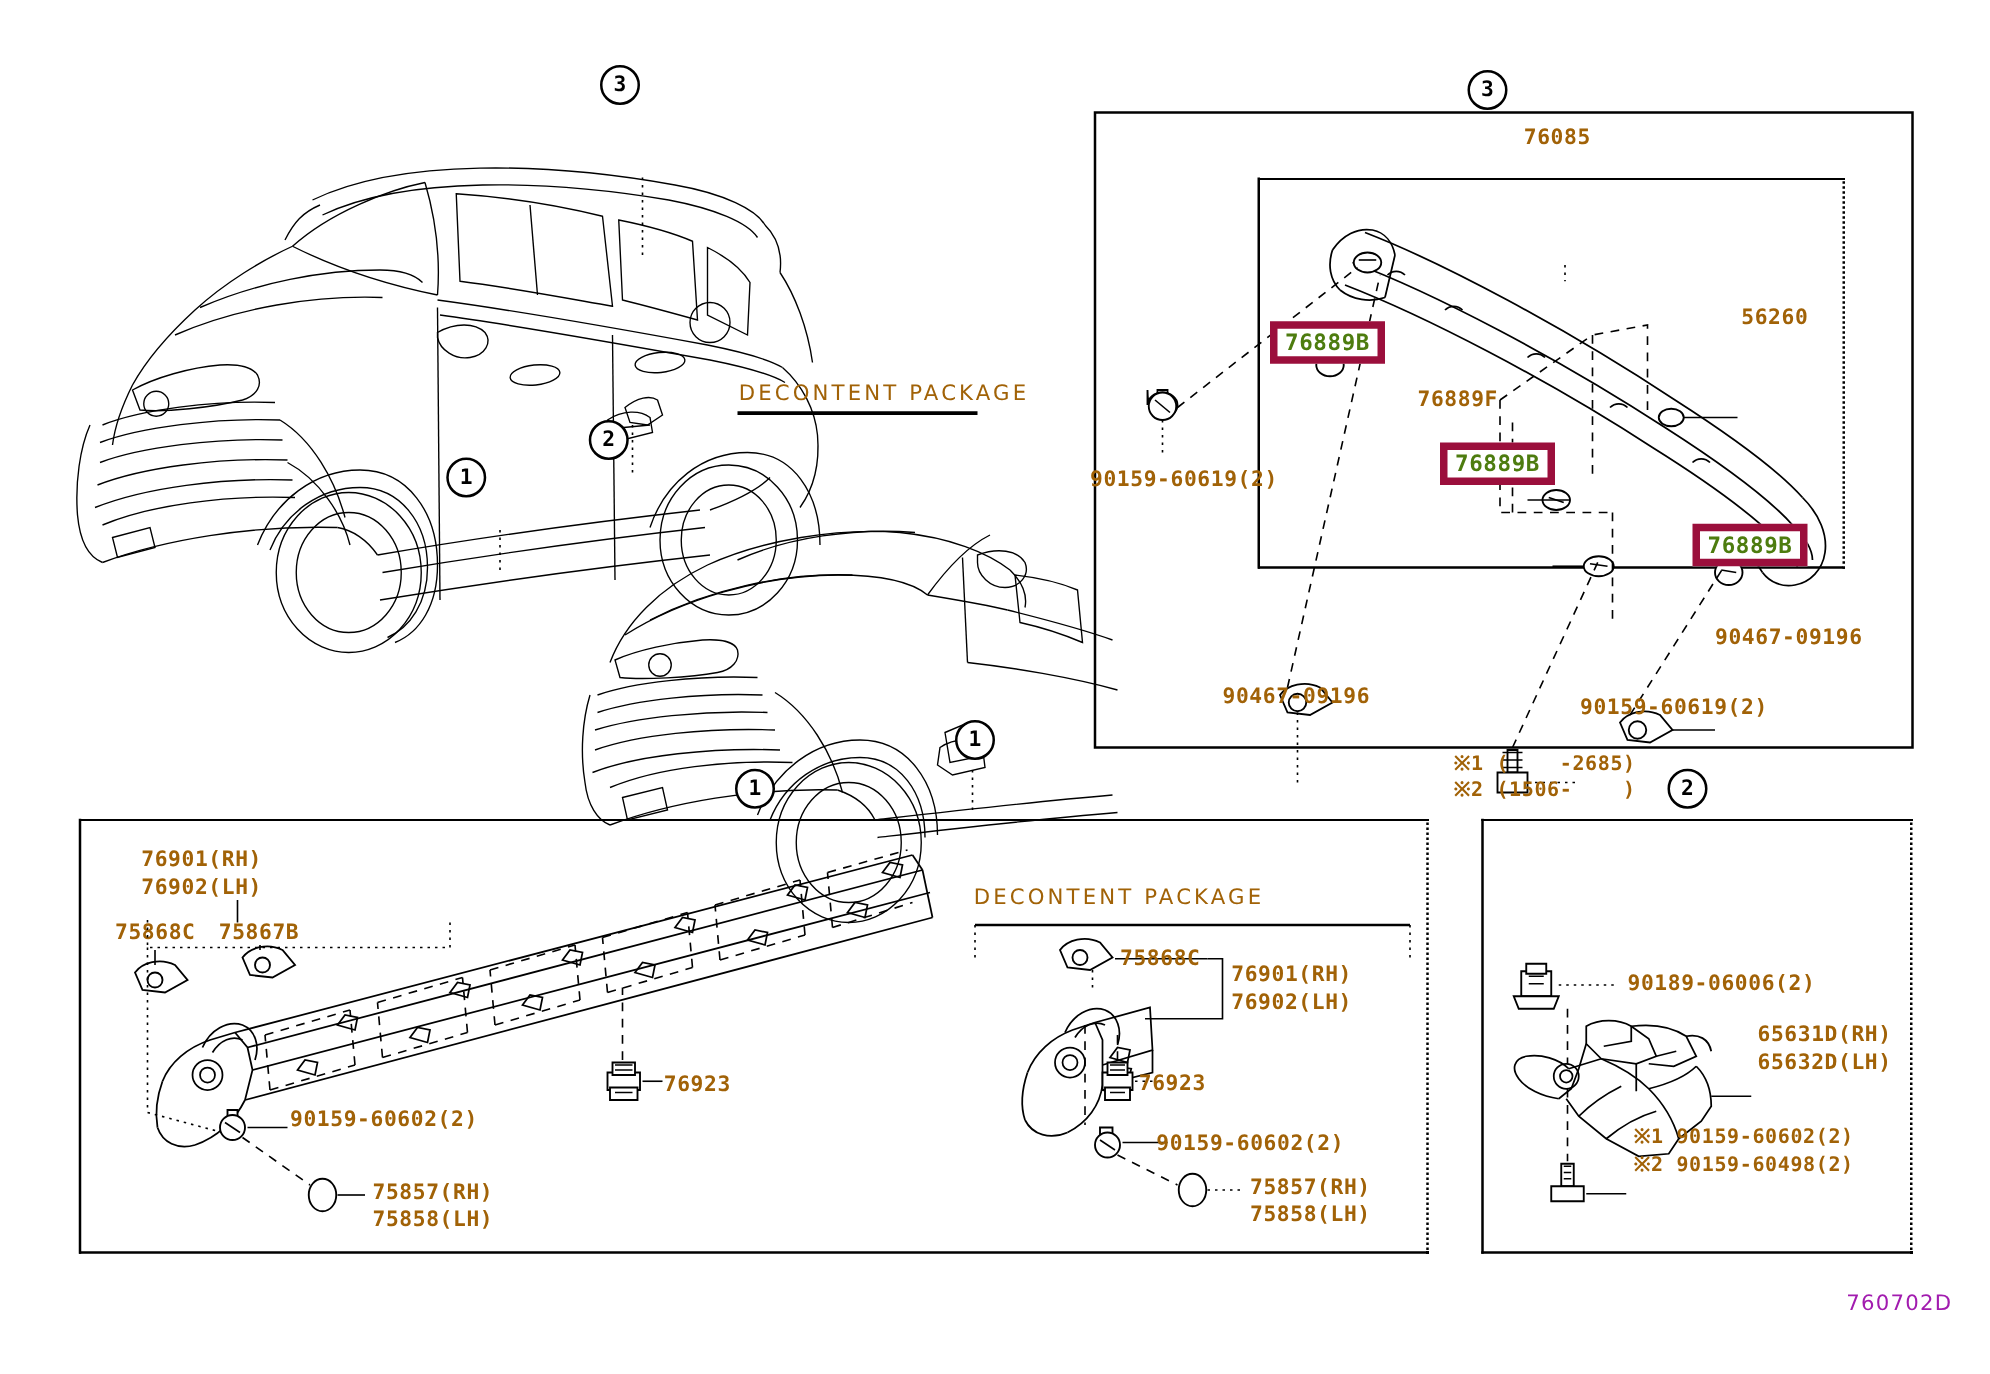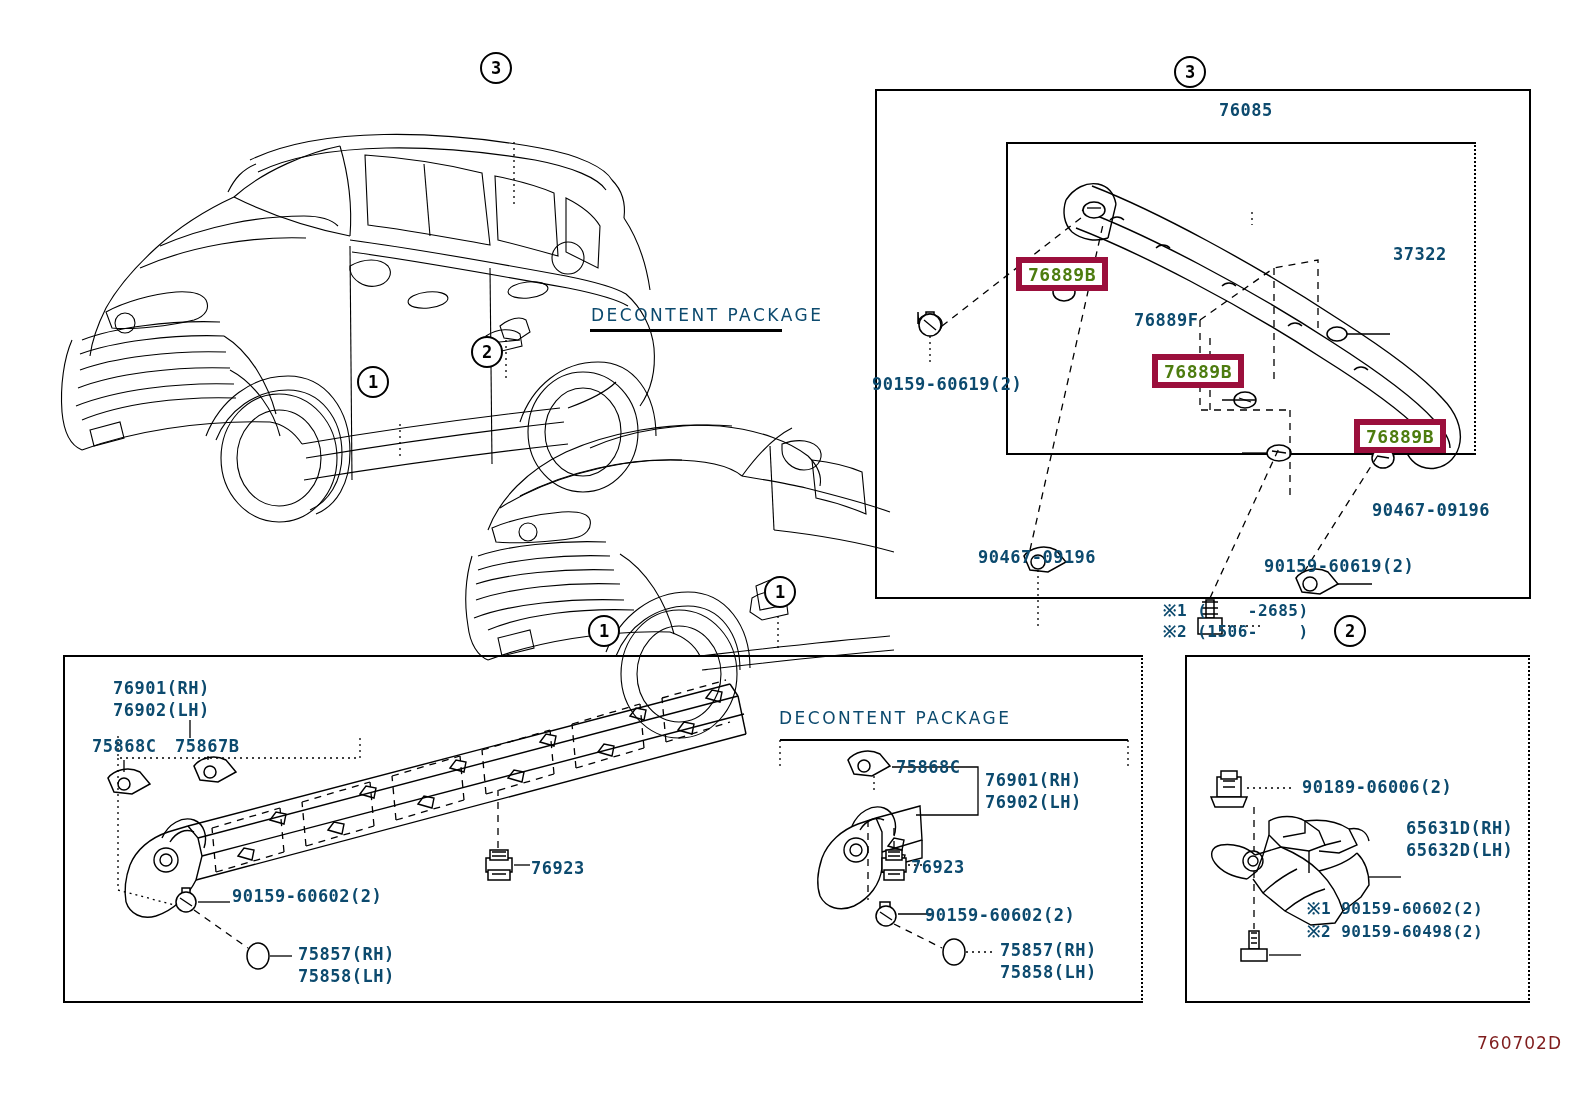--- a/index.html
+++ b/index.html
@@ -1,20 +1,20 @@
 <!DOCTYPE html>
 <html><head>
 <meta charset="utf-8">
 <style>
   html,body{margin:0;padding:0;background:#ffffff;}
   body{width:1592px;height:1099px;position:relative;overflow:hidden;
        font-family:"DejaVu Sans Mono","Liberation Mono",monospace;color:#000;}
   .stage{position:absolute;inset:0;width:1592px;height:1099px;}
   .lbl{position:absolute;font-family:"DejaVu Sans Mono","Liberation Mono",monospace;
-       font-weight:bold;font-size:17px;letter-spacing:.5px;white-space:pre;color:#0c4a6e;line-height:21px;}
+       font-weight:bold;font-size:17px;letter-spacing:.5px;white-space:pre;color:#a16207;line-height:21px;}
   .lbl.sm{font-size:16px;}
   .lbl.dec{font-weight:normal;font-size:17px;letter-spacing:2.5px;
            font-family:"DejaVu Sans","Liberation Sans",sans-serif;}
   .frame{position:absolute;border:2.5px solid #000;box-sizing:border-box;}
   .innerbox{position:absolute;box-sizing:border-box;border:2px solid #000;}
   .circnum{position:absolute;width:28px;height:28px;border:2px solid #000;border-radius:50%;
            display:flex;align-items:center;justify-content:center;font-size:17px;font-weight:bold;
            background:#fff;font-family:"DejaVu Sans Mono","Liberation Mono",monospace;}
   .hl{position:absolute;box-sizing:border-box;border:6px solid #9B0F3C;background:#fff;
       display:flex;align-items:center;justify-content:center;padding:0 5px;}
@@ -24,21 +24,21 @@
   svg{position:absolute;left:0;top:0;overflow:visible;}
   .ln{stroke:#000;fill:none;}
   .s1{stroke-width:1.3;}
   .s2{stroke-width:2;}
   .dash{stroke-dasharray:7 6;}
   .dot{stroke-dasharray:2 4;}
   .wh{fill:#fff;stroke:#000;stroke-width:1.5;}
   .nofill{fill:none;stroke:#000;stroke-width:1.4;}
   .thin{fill:none;stroke:#000;stroke-width:1.1;}
   .code{position:absolute;font-family:"DejaVu Sans","Liberation Sans",sans-serif;
-        font-size:17px;letter-spacing:1px;color:#7f1d1d;}
+        font-size:17px;letter-spacing:1px;color:#a21caf;}
 </style>
 </head>
 <body>
 
 <div class="stage">
 
   <svg width="700" height="460" style="left:20px;top:40px;">
     <g class="thin">
 
       <path d="M230 120 C300 86 420 90 520 108 C560 115 585 128 592 140"></path>
@@ -276,21 +276,21 @@
       <path d="M434 492 L510 372"></path>
       <path d="M404 188 L404 300"></path>
       <path d="M330 240 L330 330 L420 330"></path>
       <path d="M330 240 L404 188"></path>
       <path d="M448 248 L448 180 L404 188"></path>
       <path d="M420 330 L420 420"></path>
       <path d="M340 330 L340 256"></path>
     </g>
   </svg>
 
-  <div class="lbl" style="left:1393px;top:244px;">37322</div>
+  <div class="lbl" style="left:1393px;top:244px;">56260</div>
   <div class="lbl" style="left:1134px;top:310px;">76889F</div>
   <div class="lbl" style="left:872px;top:374px;">90159-60619(2)</div>
   <div class="lbl" style="left:978px;top:547px;">90467-09196</div>
   <div class="lbl" style="left:1372px;top:500px;">90467-09196</div>
   <div class="lbl" style="left:1264px;top:556px;">90159-60619(2)</div>
 
   <div class="hl" style="left:1016px;top:257px;width:92px;height:34px;">
     <span class="lbltxt">76889B</span>
   </div>
   <div class="hl" style="left:1152px;top:354px;width:92px;height:34px;">

